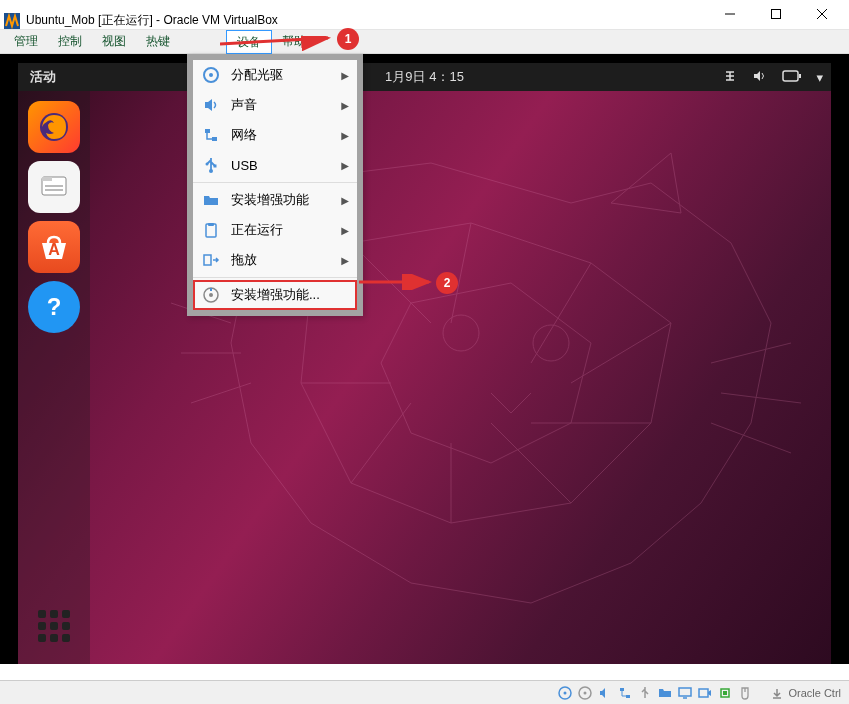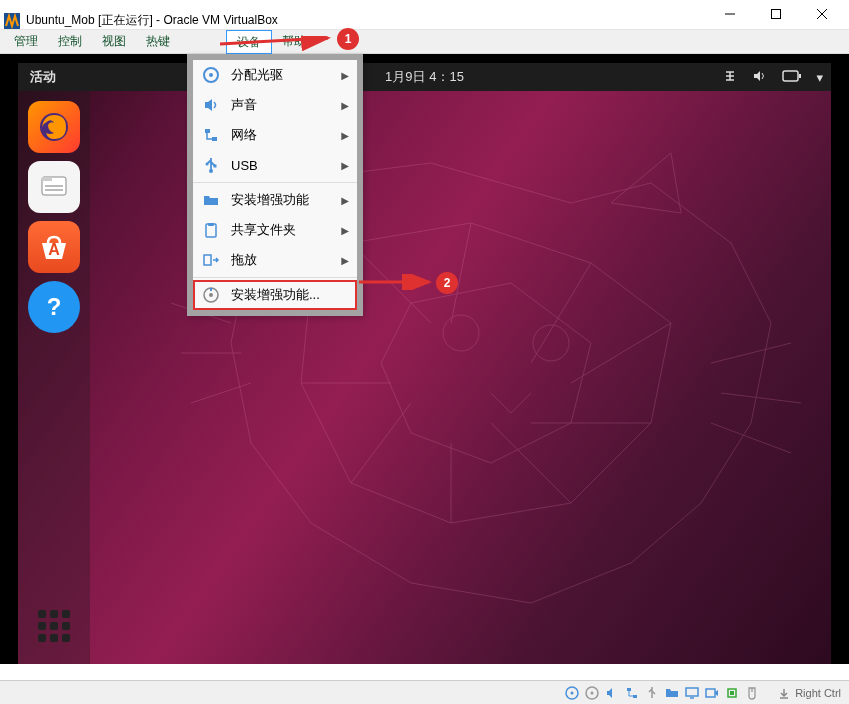--- a/index.html
+++ b/index.html
@@ -174,21 +174,21 @@
     <span class="dd-text">安装增强功能</span>
     <span class="dd-arrow">▶</span>
   </div>
   <div class="dd-item">
     <span class="dd-icon">
         <svg width="18" height="18">
           <rect x="4" y="3" width="10" height="13" rx="1" fill="none" stroke="#4a90d9" stroke-width="1.5"></rect>
           <rect x="6" y="2" width="6" height="3" rx="1" fill="#4a90d9"></rect>
         </svg>
       </span>
-    <span class="dd-text">共享文件夹</span>
+    <span class="dd-text">正在运行</span>
     <span class="dd-arrow">▶</span>
   </div>
   <div class="dd-item">
     <span class="dd-icon">
         <svg width="18" height="18">
           <rect x="2" y="4" width="7" height="10" fill="none" stroke="#4a90d9" stroke-width="1.5"></rect>
           <path d="M11 9 L16 9 M14 7 L16 9 L14 11" stroke="#4a90d9" fill="none" stroke-width="1.5"></path>
         </svg>
       </span>
     <span class="dd-text">拖放</span>
@@ -356,15 +356,15 @@
         <svg width="16" height="16">
           <path d="M5 3 L11 3 L11 11 Q11 14 8 14 Q5 14 5 11 Z M8 3 L8 7" fill="none" stroke="#999" stroke-width="1.3"></path>
         </svg>
       </span>
   </div>
   <div class="host-key">
     <svg width="14" height="14">
         <path d="M7 3 L7 9 M4 7 L7 10 L10 7" stroke="#888" fill="none" stroke-width="1.5"></path>
         <path d="M3 12 L11 12" stroke="#888" stroke-width="1.5"></path>
       </svg>
-    <span>Right Ctrl</span>
+    <span>Oracle Ctrl</span>
   </div>
 </div>
 
 </body></html>

